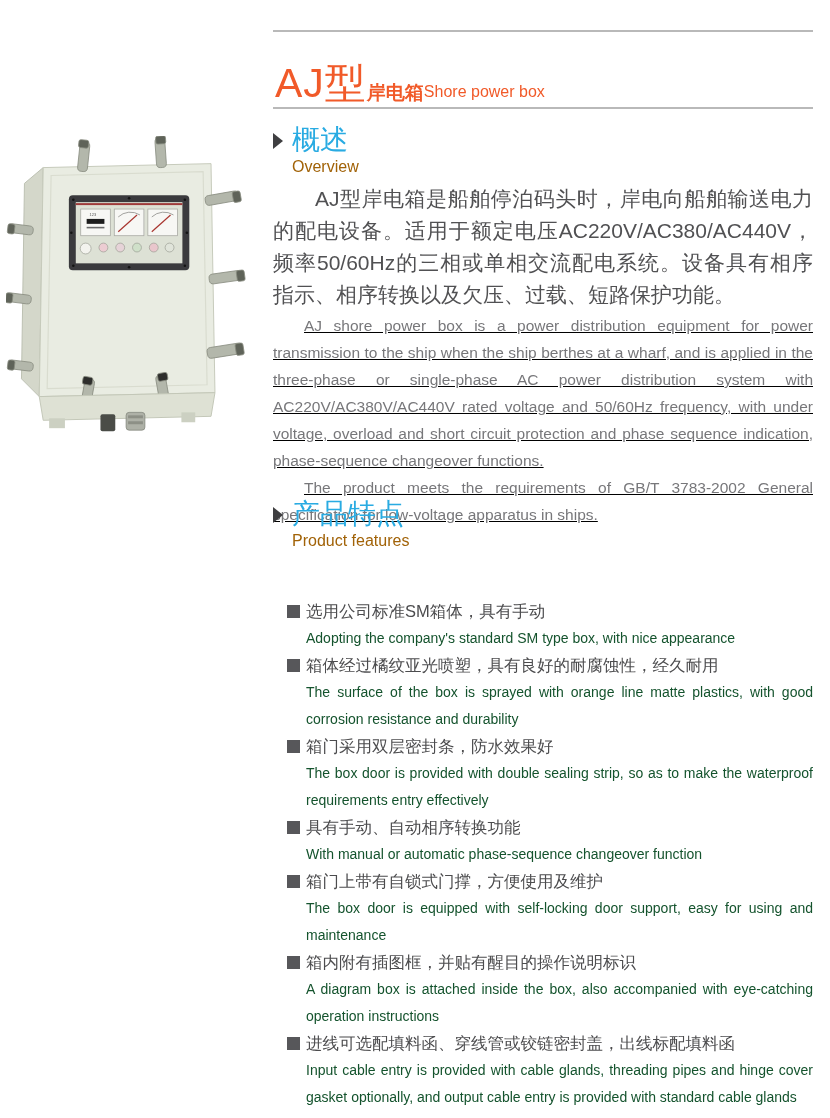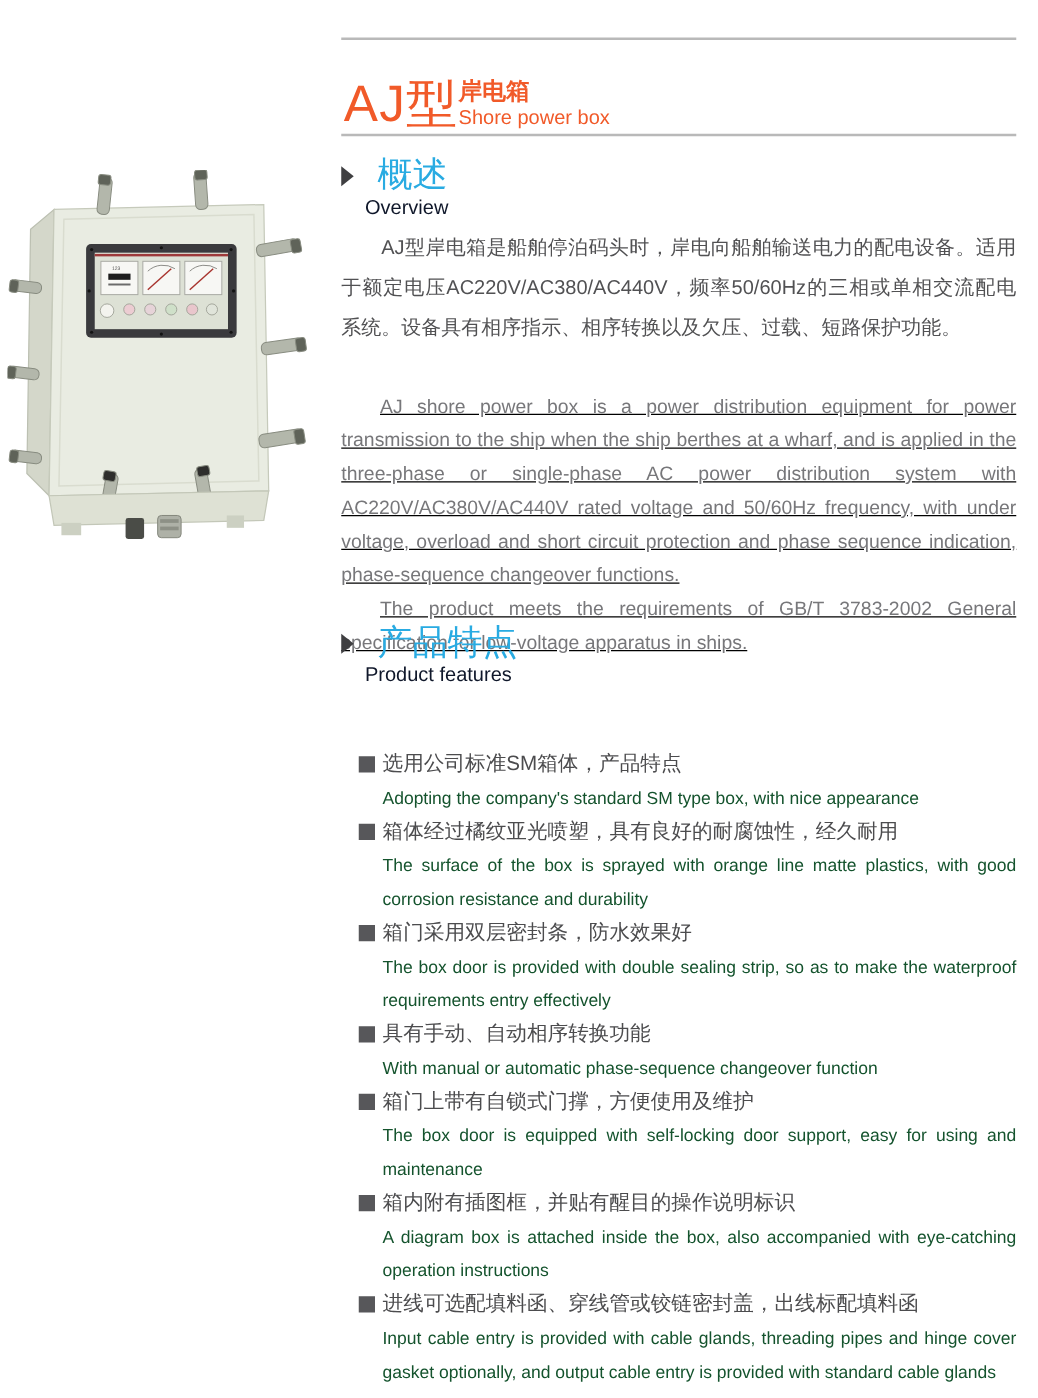--- a/index.html
+++ b/index.html
@@ -23,43 +23,43 @@
   .title-block {
     position: absolute; left: 275px; top: 44px;
     display: flex; align-items: flex-end; 
     color: #f15a29;
     margin-top: 16px;
   }
   .model {
     font-size: 41px; line-height: 46px; font-weight: 400;
     letter-spacing: 1px;
   }
-  .title-sub { display: flex; flex-direction: column; padding-bottom: 2px; }
+  .title-sub { display: flex; padding-bottom: 2px; }
   .title-cn { font-size: 19px; font-weight: 700; line-height: 22px; }
   .title-en { font-size: 16px; font-weight: 400; line-height: 19px; }
 
   
   .section-head { position: absolute; left: 273px; }
-  .section-head .row { display: flex; align-items: center; gap: 19px; }
+  .section-head .row { display: flex; align-items: center; gap: 9px; }
   .tri {
     width: 0; height: 0; display: inline-block;
     border-top: 8px solid transparent;
     border-bottom: 8px solid transparent;
     border-left: 10px solid #3f3f41;
     margin-top: 2px;
   }
   .h-cn { color: #29abe2; font-size: 28px; line-height: 32px; font-weight: 500; }
-  .h-en { color: #0f172a; font-size: 16px; line-height: 20px; margin-left: 19px; margin-top: 1px; }
+  .h-en { color: #a16207; font-size: 16px; line-height: 20px; margin-left: 19px; margin-top: 1px; }
   .overview-head { top: 124px; }
   .features-head { top: 498px; }
 
   
   .text-col { position: absolute; left: 273px; width: 540px; }
   .cn-para p {
-    font-size: 16px; line-height: 32px; color: #515153;
+    font-size: 21px; line-height: 32px; color: #515153;
     text-align: justify; text-indent: 2em;
   }
   .en-para p {
     font-size: 15.5px; line-height: 27px; color: #77777a;
     text-align: justify; text-indent: 2em;
   }
   .overview-cn { top: 183px; }
   .overview-en { top: 312px; text-decoration: underline; }
 
   
@@ -208,21 +208,21 @@
       <span class="h-cn">产品特点</span>
     </div>
     <div class="h-en">Product features</div>
   </div>
 
   <div class="text-col features-list">
 
     <div class="feature">
       <div class="feature-cn">
         <span class="bullet"></span>
-        <span>选用公司标准SM箱体，产品特点</span>
+        <span>选用公司标准SM箱体，具有手动</span>
       </div>
       <div class="feature-en">Adopting the company's standard SM type box, with nice appearance</div>
     </div>
 
     <div class="feature">
       <div class="feature-cn">
         <span class="bullet"></span>
         <span>箱体经过橘纹亚光喷塑，具有良好的耐腐蚀性，经久耐用</span>
       </div>
       <div class="feature-en">The surface of the box is sprayed with orange line matte plastics, with good corrosion resistance and durability</div>

